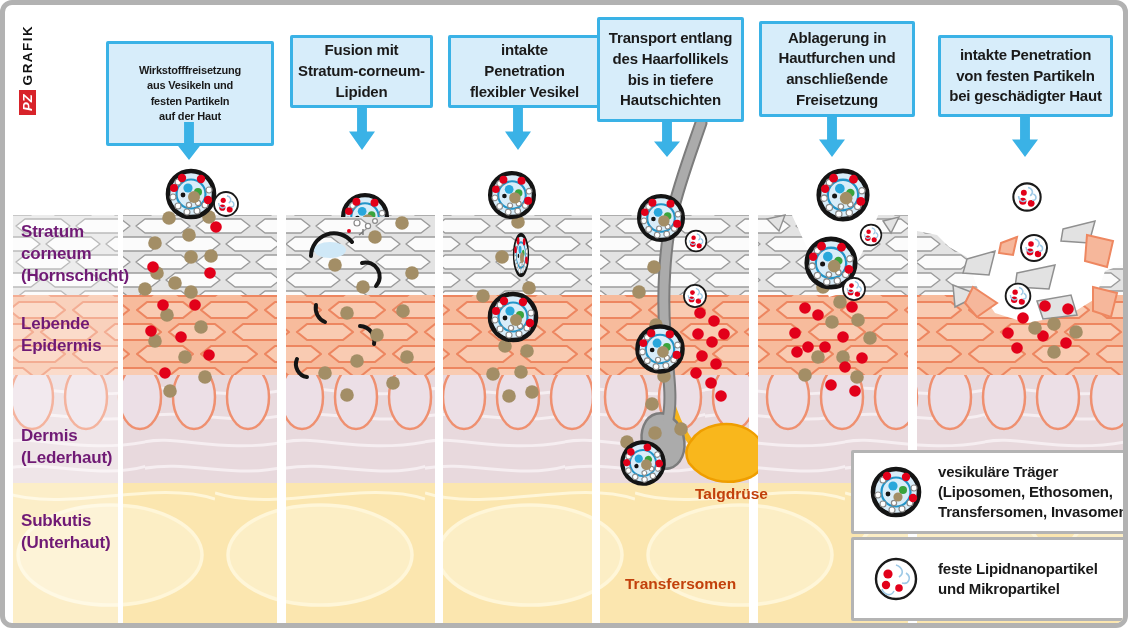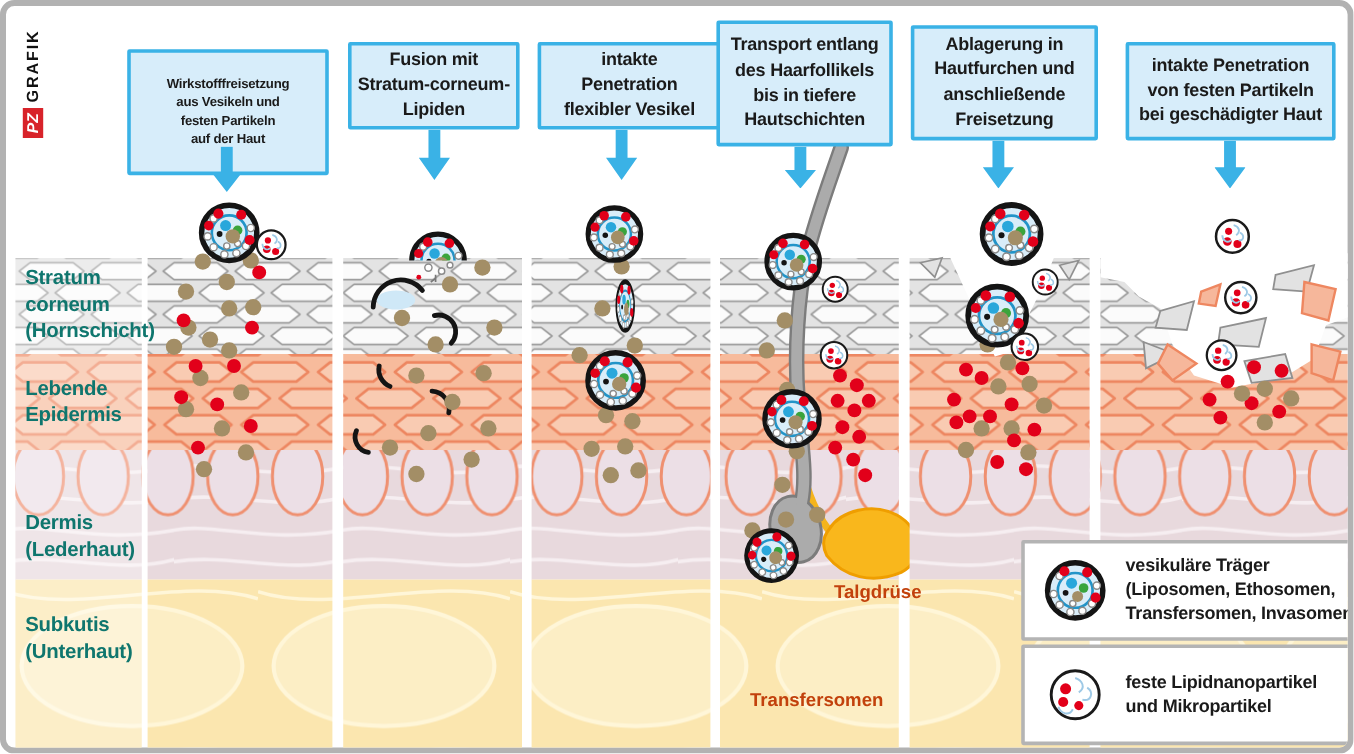--- a/index.html
+++ b/index.html
@@ -6,21 +6,21 @@
   .stage{position:relative;width:1128px;height:628px;background:#fff;overflow:hidden;
          border:5px solid #b2b2b2;border-radius:12px;box-sizing:border-box;}
   .scene{position:absolute;left:0;top:0;}
   .callout{position:absolute;background:#d7edfa;border:3px solid #3ab2e6;box-sizing:border-box;
            display:flex;align-items:center;justify-content:center;text-align:center;
            font-weight:bold;font-size:15px;line-height:1.38;letter-spacing:-0.2px;color:#1a1a1a;
            white-space:pre-line;border-radius:2px;}
   .callout.small{font-size:11px;margin-top:24px;}
   .arrow{position:absolute;background:#3ab2e6;
          clip-path:polygon(50% 100%,0% 56%,31% 56%,31% 0,69% 0,69% 56%,100% 56%);}
-  .layerlabel{position:absolute;font-weight:bold;font-size:17px;line-height:1.3;color:#0f766e;
+  .layerlabel{position:absolute;font-weight:bold;font-size:17px;line-height:1.3;color:#701a75;
               letter-spacing:-0.2px;white-space:pre-line;}
   .anno{position:absolute;font-weight:bold;font-size:15.5px;color:#c2410c;white-space:nowrap;}
   .legend-box{position:absolute;background:#fff;border:3px solid #b4b4b4;box-sizing:border-box;
               display:flex;align-items:center;border-radius:2px;margin-left:16px;}
   .legend-icon{width:84px;display:flex;align-items:center;justify-content:center;flex:0 0 84px;}
   .legend-text{font-weight:bold;font-size:15px;line-height:1.33;color:#1a1a1a;white-space:pre-line;
                letter-spacing:-0.2px;}
   .logo{position:absolute;left:9px;top:14px;width:28px;height:96px;}
   .logo-rot{position:absolute;left:0;top:96px;width:96px;height:26px;transform:rotate(-90deg);
             transform-origin:0 0;display:flex;align-items:center;gap:5px;}

